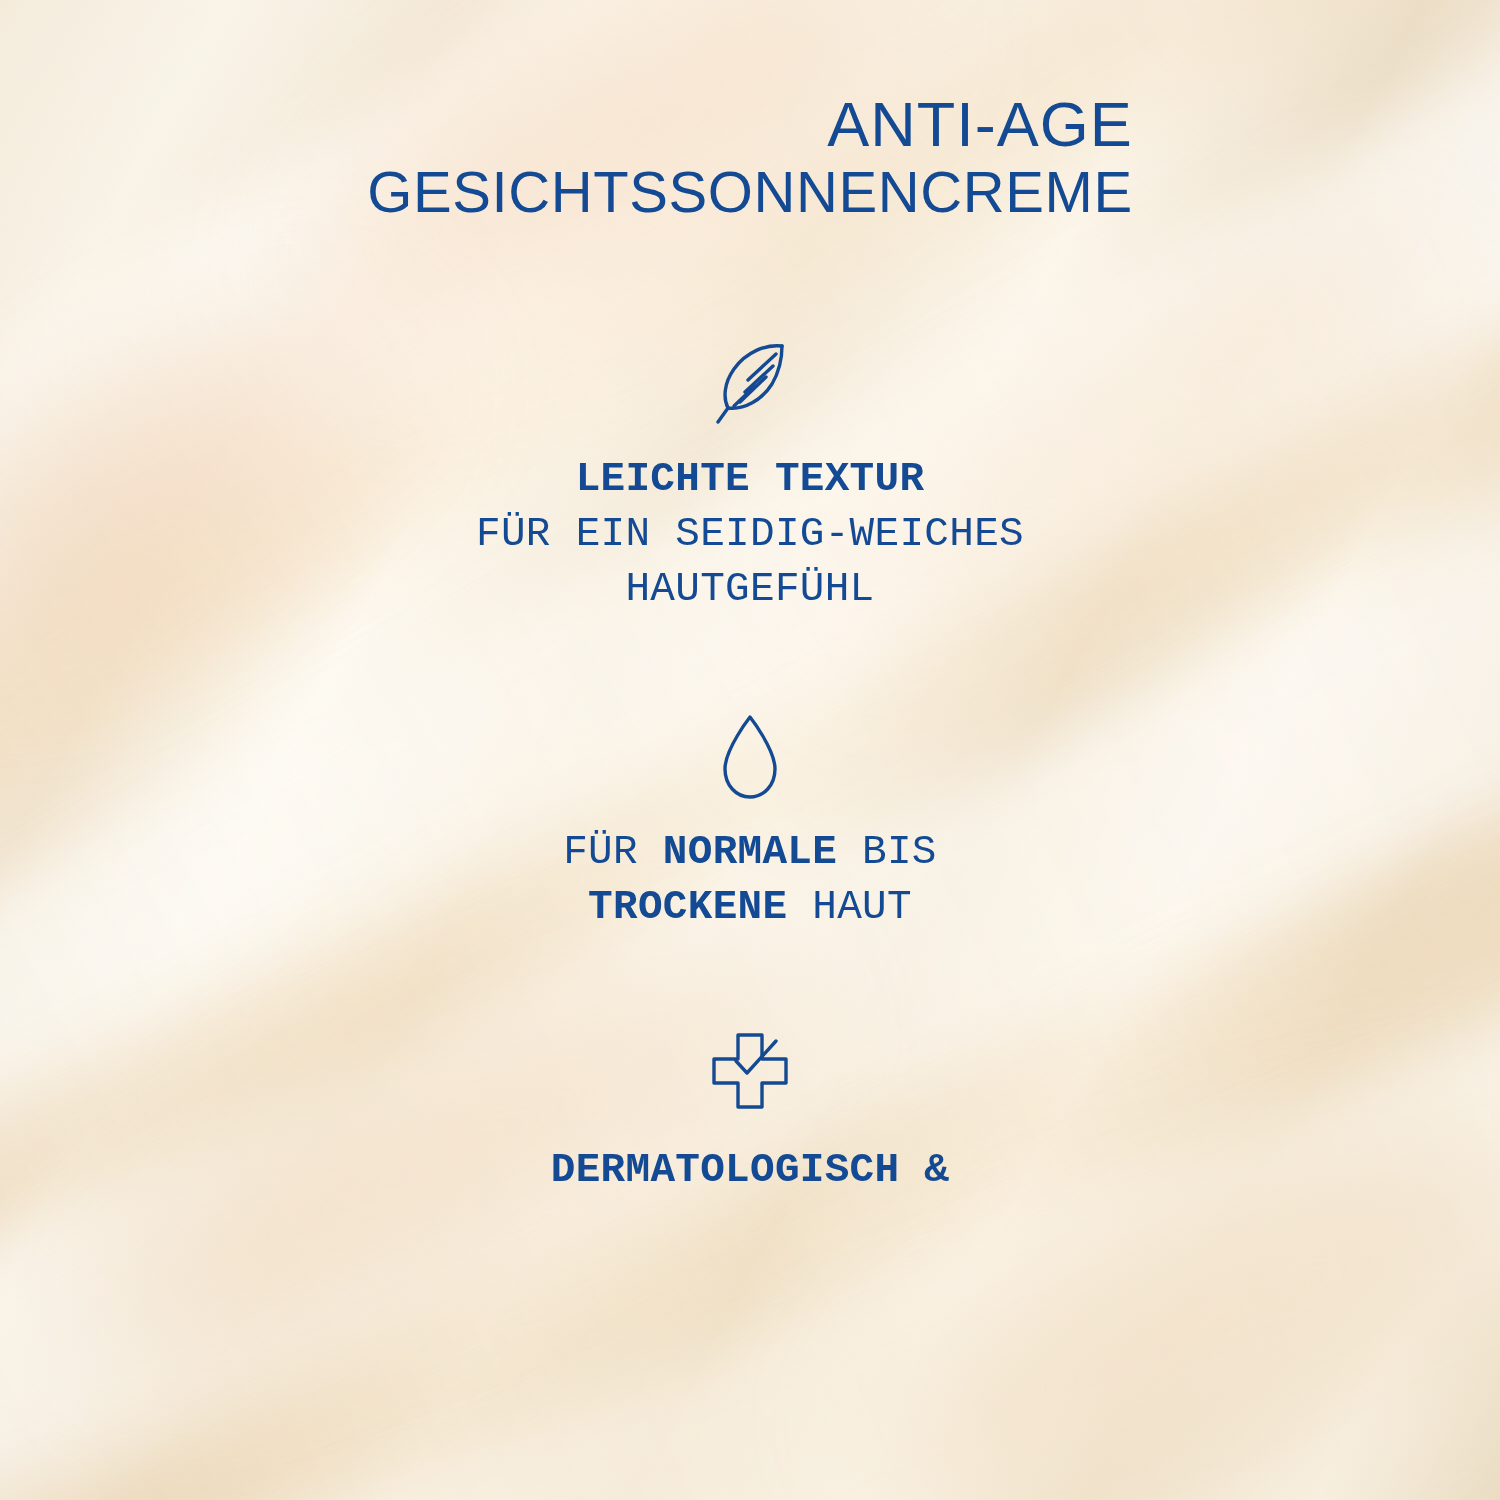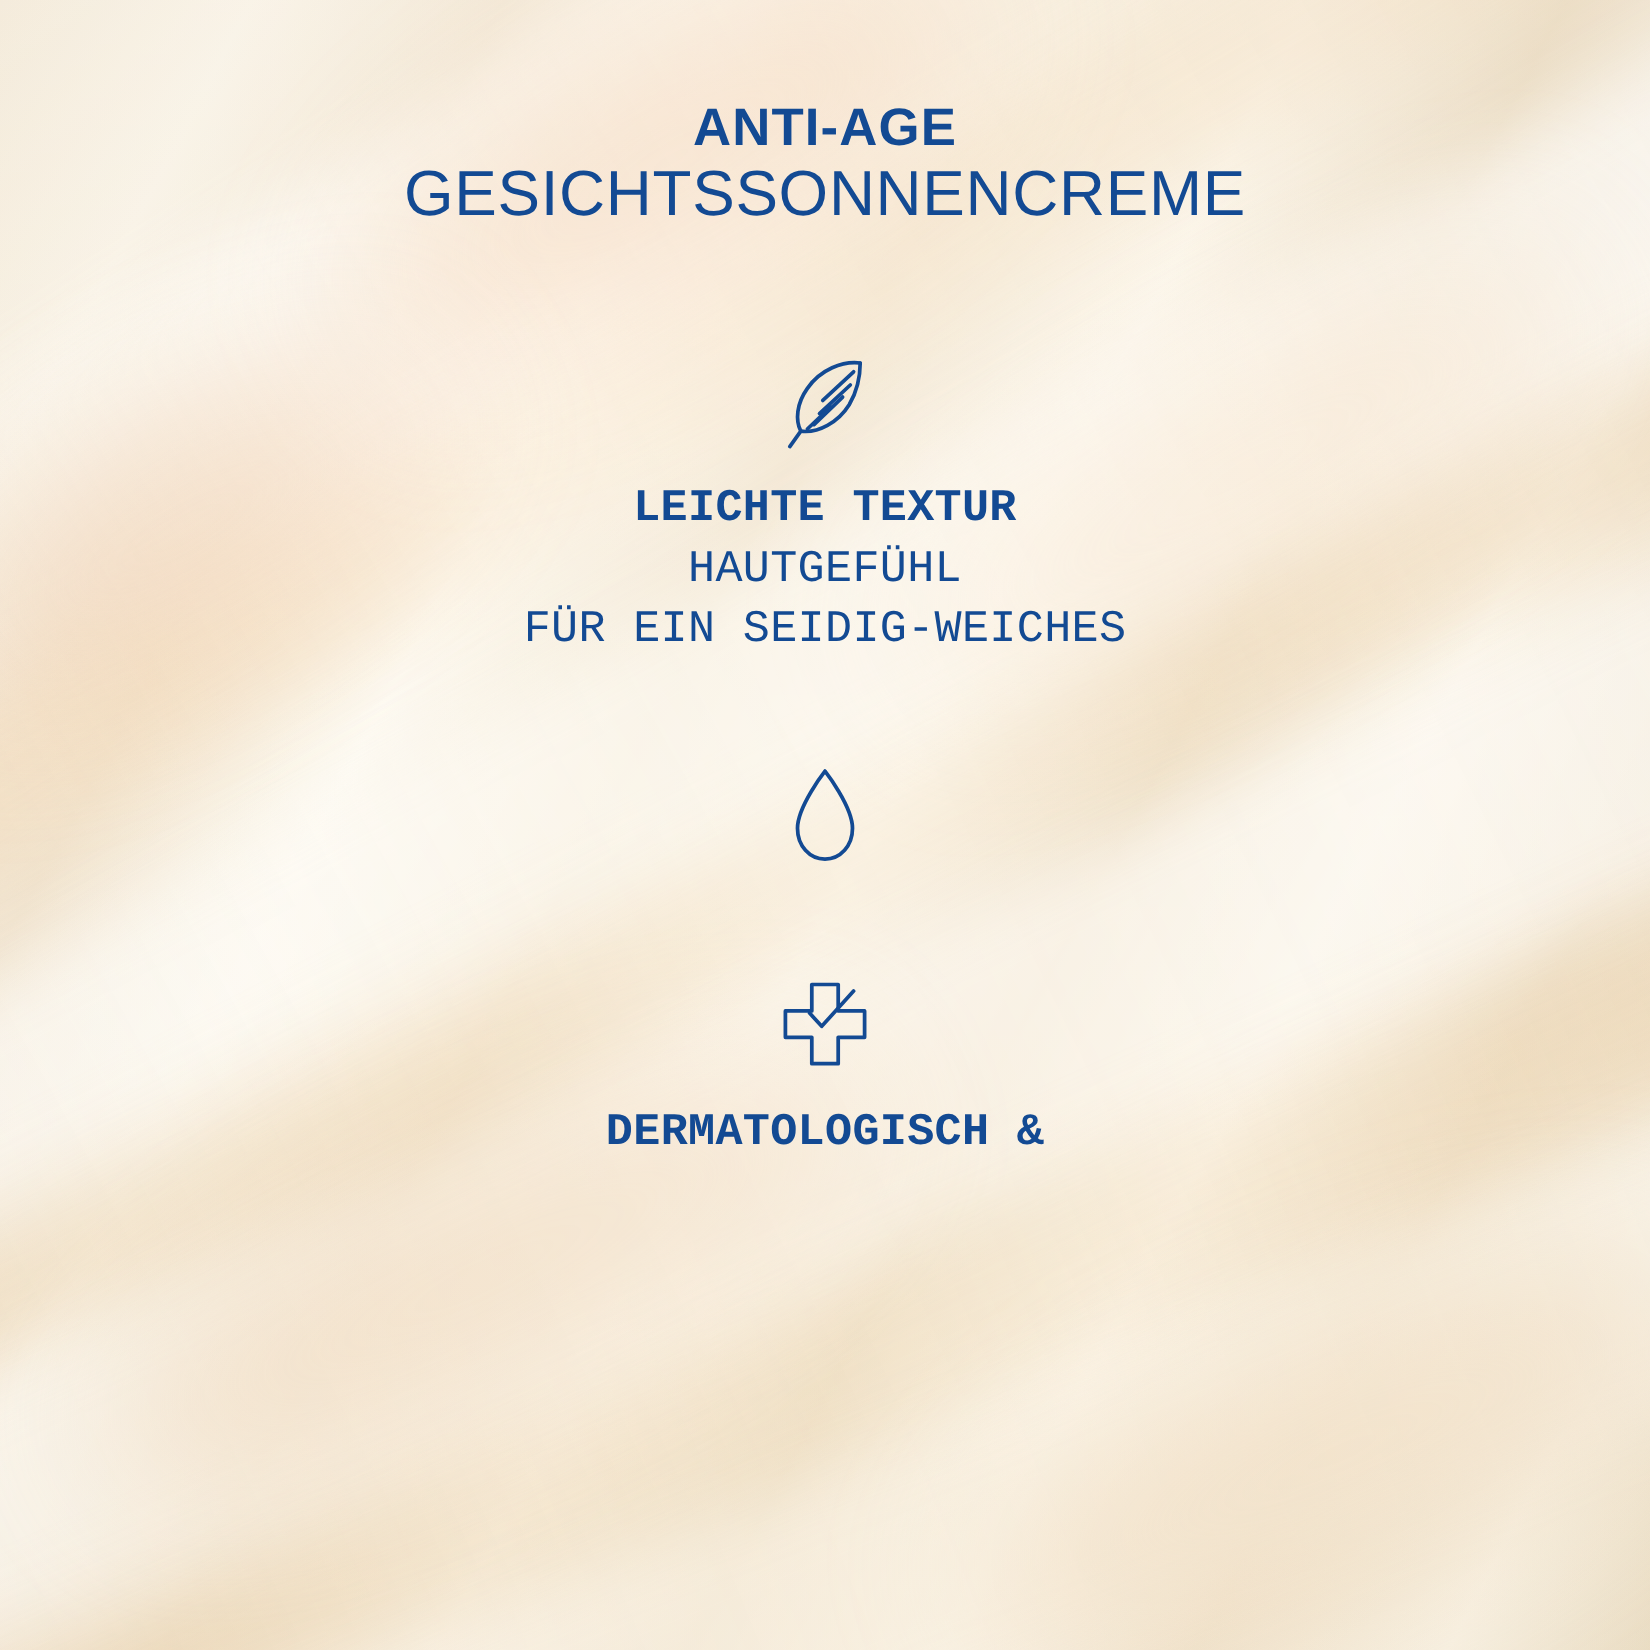--- a/index.html
+++ b/index.html
@@ -128,23 +128,24 @@
   }
 
   .headline {
     margin-top: 92px;
     text-align: center;
     line-height: 1.04;
     letter-spacing: .5px;
   }
   .headline .l1 {
     display: block;
-    font-size: 48px;
-    font-weight: 700;
+    font-size: 63px;
+    font-weight: 400;
     letter-spacing: 1px;
+    text-align: right;
   }
   .headline .l2 {
     display: block;
     font-size: 58px;
     font-weight: 400;
     letter-spacing: .6px;
     margin-top: 4px;
   }
   .headline .l3 {
     display: block;
@@ -226,30 +227,38 @@
             <path d="M78 10 C62 8 42 16 30 33 C20 47 19 62 24 72 L14 86"></path>
             <path d="M24 72 C40 74 58 64 68 48 C75 36 78 22 78 10"></path>
             <path d="M72 18 L44 44"></path>
             <path d="M69 30 L41 56"></path>
             <path d="M62 41 L36 66"></path>
             <path d="M51 50 L30 70"></path>
           </svg>
         </div>
         <div class="feat-text">
           <div class="strong-line">LEICHTE TEXTUR</div>
+          <div>FÜR EIN SEIDIG-WEICHES</div>
           <div>HAUTGEFÜHL</div>
-          <div>FÜR EIN SEIDIG-WEICHES</div>
         </div>
       </div>
 
       <div class="feature">
         <div class="icon-wrap">
           <svg width="74" height="100" viewBox="0 0 74 100" fill="none" stroke="#134a93" stroke-width="3.4" stroke-linecap="round" stroke-linejoin="round">
             <path d="M37 8 C37 8 62 40 62 60 C62 76 51 88 37 88 C23 88 12 76 12 60 C12 40 37 8 37 8 Z"></path>
           </svg>
+        </div>
+        <div class="feat-text">
+          <div>
+            <span>FÜR </span><b>NORMALE</b><span> BIS</span>
+          </div>
+          <div>
+            <b>TROCKENE</b><span> HAUT</span>
+          </div>
         </div>
       </div>
 
       <div class="feature">
         <div class="icon-wrap">
           <svg width="96" height="100" viewBox="0 0 96 100" fill="none" stroke="#134a93" stroke-width="3.4" stroke-linecap="round" stroke-linejoin="round">
             <path d="M36 8 H60 V32 H84 V56 H60 V80 H36 V56 H12 V32 H36 Z"></path>
             <path d="M34 34 L45 46 L74 14"></path>
           </svg>
         </div>

